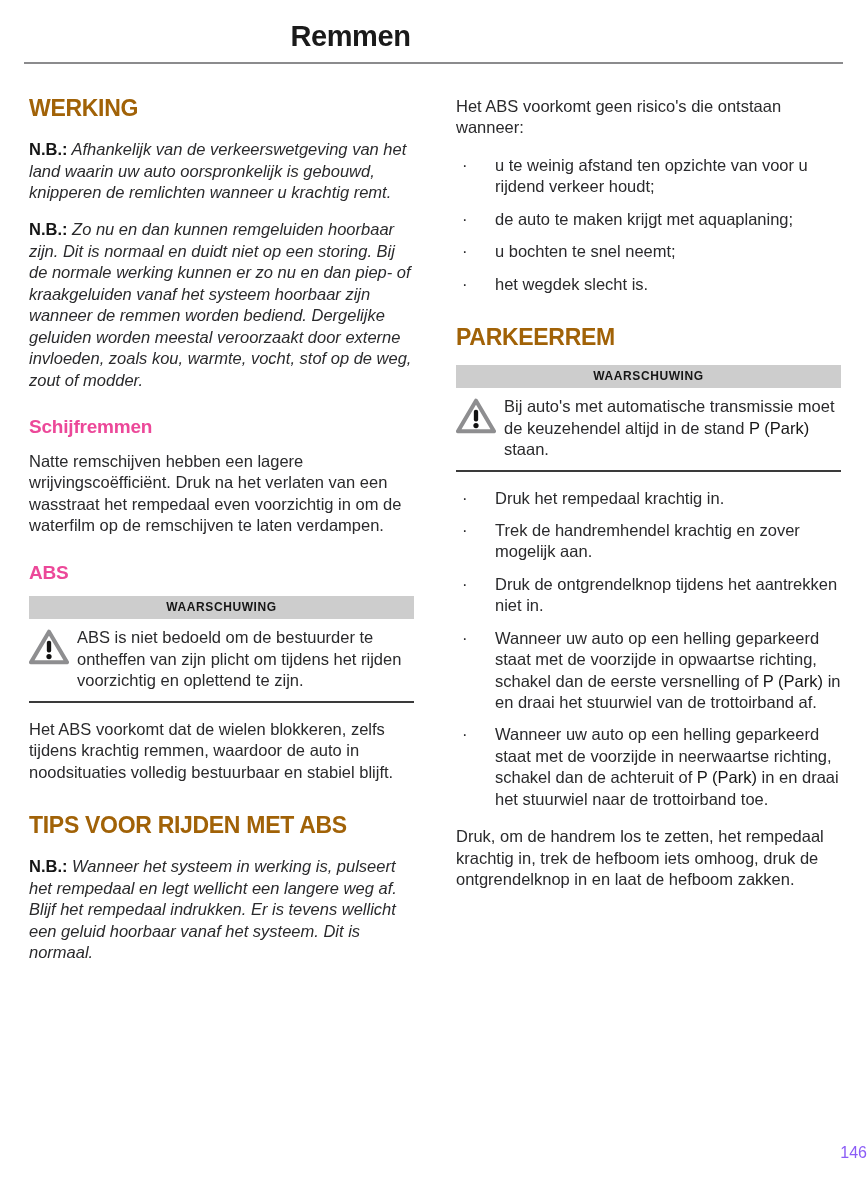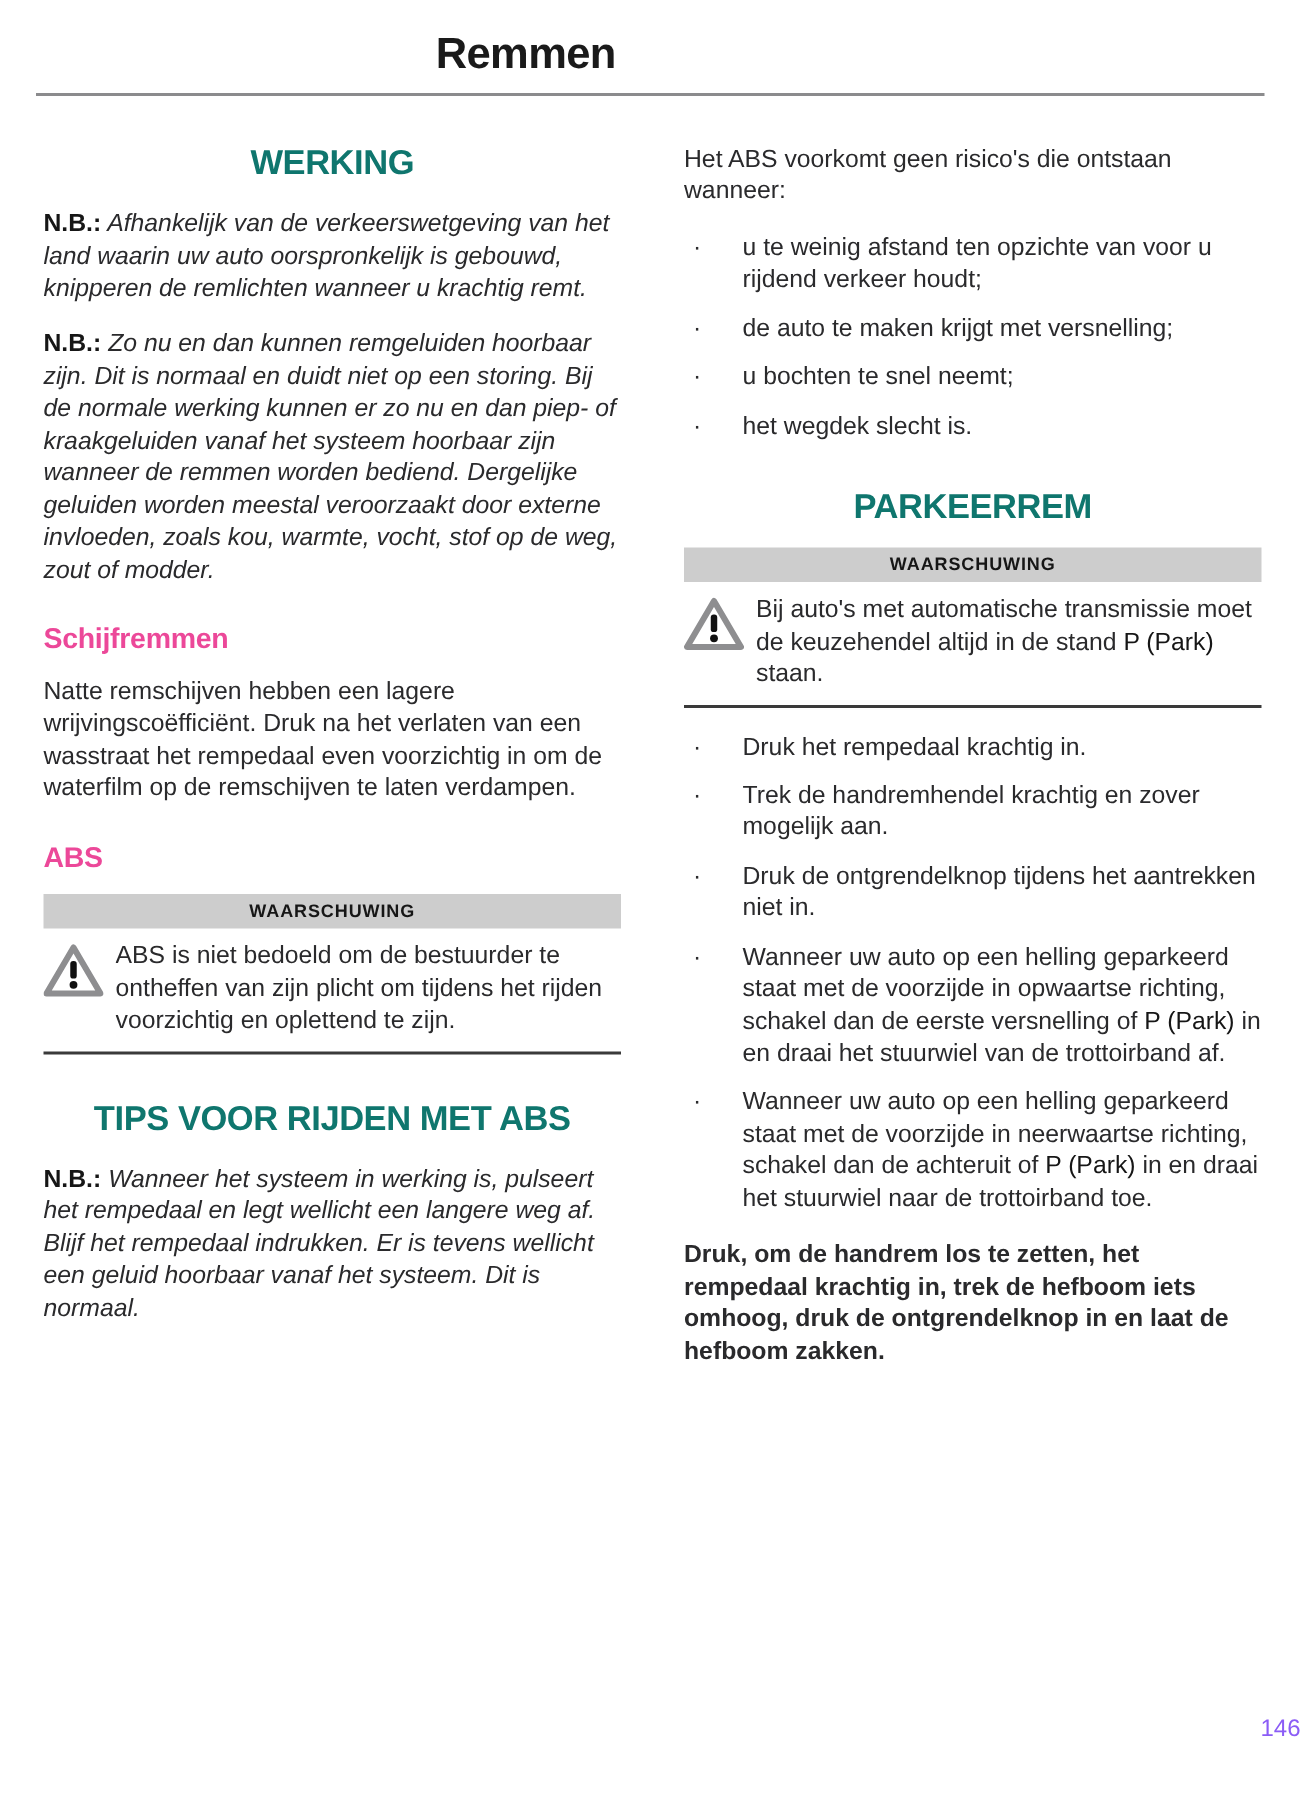--- a/index.html
+++ b/index.html
@@ -64,22 +64,21 @@
     width: 385px;
   }
 
   
   h1.sec-head {
     font-size: 23px;
     font-weight: bold;
     letter-spacing: -0.3px;
     margin: 0 0 19px 0;
     line-height: 1.05;
-    color: #0f766e;
-    text-align: center;
+    color: #a16207;
   }
   h2.sub-head {
     font-size: 19px;
     font-weight: bold;
     letter-spacing: -0.2px;
     margin: 26px 0 13px 0;
     line-height: 1.1;
     color: #ec4899;
   }
 
@@ -210,34 +209,35 @@
           <svg class="warn-icon" viewBox="0 0 44 40" xmlns="http://www.w3.org/2000/svg">
             <path d="M22 3 L42 37 L2 37 Z" fill="none" stroke="#8e8e90" stroke-width="4.5" stroke-linejoin="round"></path>
             <rect x="19.6" y="13" width="4.8" height="13" rx="2.2" fill="#111111"></rect>
             <circle cx="22" cy="30.6" r="2.9" fill="#111111"></circle>
           </svg>
           <div class="warning-text">ABS is niet bedoeld om de bestuurder te ontheffen van zijn plicht om tijdens het rijden voorzichtig en oplettend te zijn.</div>
           <div class="warning-rule"></div>
         </div>
       </div>
 
+      <p class="body">Het ABS voorkomt dat de wielen blokkeren, zelfs tijdens krachtig remmen, waardoor de auto in noodsituaties volledig bestuurbaar en stabiel blijft.</p>
 
       <h1 class="sec-head" style="margin-top:30px;">TIPS VOOR RIJDEN MET ABS</h1>
 
       <p class="note"><span class="nb">N.B.:</span><span> Wanneer het systeem in werking is, pulseert het rempedaal en legt wellicht een langere weg af. Blijf het rempedaal indrukken. Er is tevens wellicht een geluid hoorbaar vanaf het systeem. Dit is normaal.</span></p>
 
     </div>
 
     <div class="col-right">
 
       <p class="body">Het ABS voorkomt geen risico's die ontstaan wanneer:</p>
 
       <ul class="bullets">
         <li><span class="dot">·</span><span>u te weinig afstand ten opzichte van voor u rijdend verkeer houdt;</span></li>
-        <li><span class="dot">·</span><span>de auto te maken krijgt met versnelling;</span></li>
+        <li><span class="dot">·</span><span>de auto te maken krijgt met aquaplaning;</span></li>
         <li><span class="dot">·</span><span>u bochten te snel neemt;</span></li>
         <li><span class="dot">·</span><span>het wegdek slecht is.</span></li>
       </ul>
 
       <h1 class="sec-head" style="margin-top:30px;margin-bottom:16px;">PARKEERREM</h1>
 
       <div class="warning-box">
         <div class="warning-bar">WAARSCHUWING</div>
         <div class="warning-body">
           <svg class="warn-icon" viewBox="0 0 44 40" xmlns="http://www.w3.org/2000/svg">
@@ -251,21 +251,21 @@
       </div>
 
       <ul class="bullets">
         <li><span class="dot">·</span><span><span>Druk het rempedaal krachtig in.</span><span class="bold-inline"></span><span></span></span></li>
         <li><span class="dot">·</span><span><span>Trek de handremhendel krachtig en zover mogelijk aan.</span><span class="bold-inline"></span><span></span></span></li>
         <li><span class="dot">·</span><span><span>Druk de ontgrendelknop tijdens het aantrekken niet in.</span><span class="bold-inline"></span><span></span></span></li>
         <li><span class="dot">·</span><span><span>Wanneer uw auto op een helling geparkeerd staat met de voorzijde in opwaartse richting, schakel dan de eerste versnelling of </span><span class="bold-inline">P (Park)</span><span> in en draai het stuurwiel van de trottoirband af.</span></span></li>
         <li><span class="dot">·</span><span><span>Wanneer uw auto op een helling geparkeerd staat met de voorzijde in neerwaartse richting, schakel dan de achteruit of </span><span class="bold-inline">P (Park)</span><span> in en draai het stuurwiel naar de trottoirband toe.</span></span></li>
       </ul>
 
-      <p class="body" style="font-weight:bold;">Druk, om de handrem los te zetten, het rempedaal krachtig in, trek de hefboom iets omhoog, druk de ontgrendelknop in en laat de hefboom zakken.</p>
+      <p class="body" style="">Druk, om de handrem los te zetten, het rempedaal krachtig in, trek de hefboom iets omhoog, druk de ontgrendelknop in en laat de hefboom zakken.</p>
 
     </div>
 
   </div>
 
   <div class="page-number">146</div>
 
 </div>
 
 </body></html>

